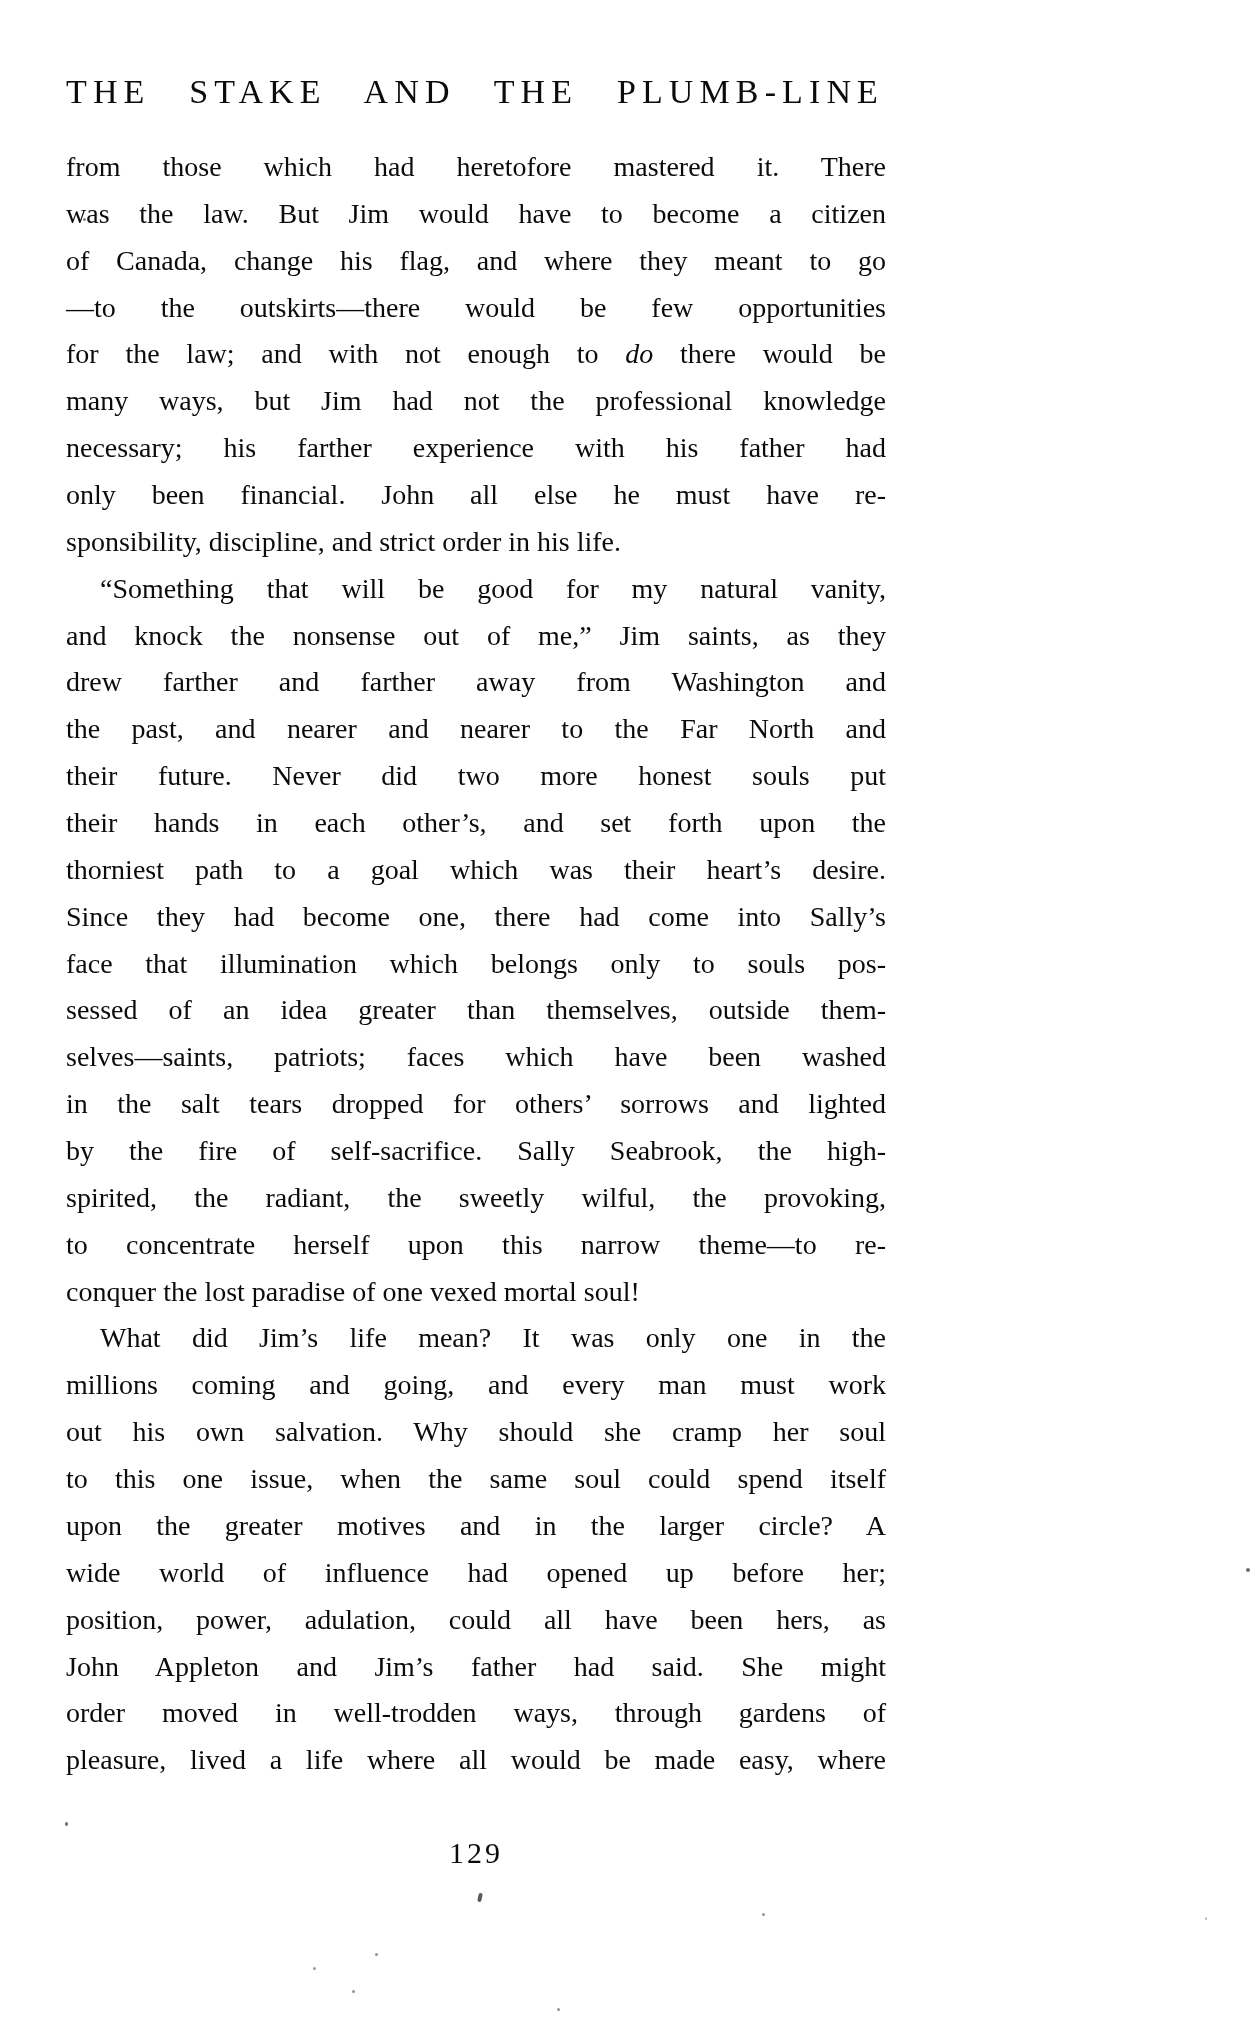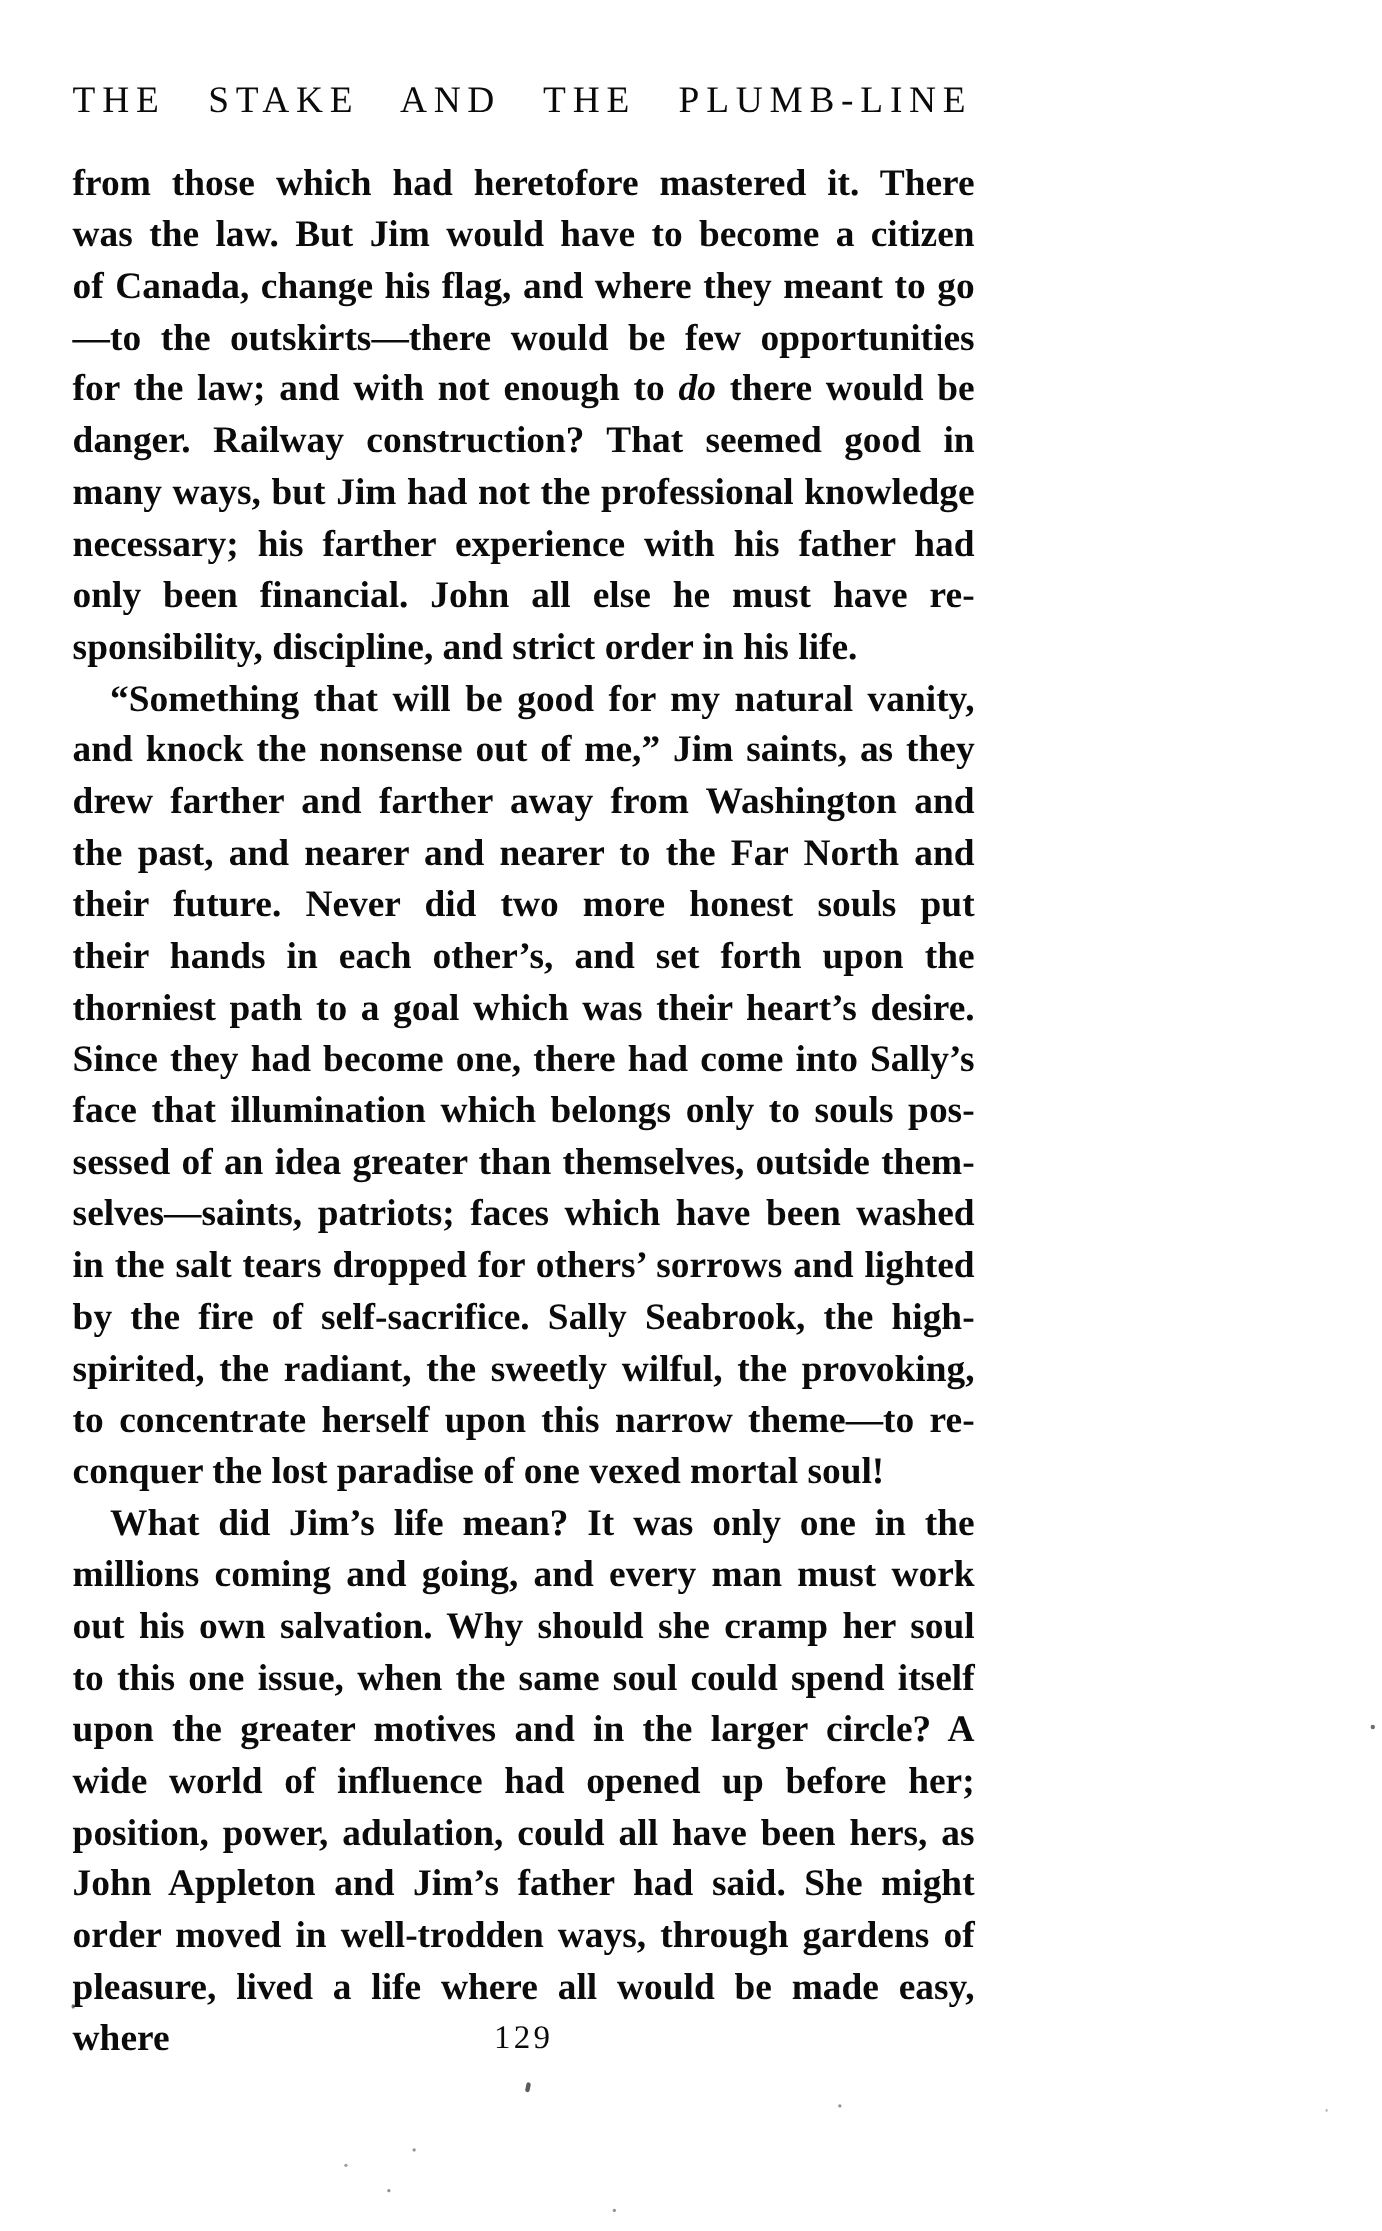--- a/index.html
+++ b/index.html
@@ -33,23 +33,22 @@
     text-align: justify;
     text-align-last: justify;
     white-space: normal;
     font-weight: 400;
   }
   .text-block {
     position: absolute;
     left: 66px;
     top: 144px;
     width: 820px;
-    font-size: 34px;
+    font-size: 28px;
     line-height: 46.86px;
-    font-weight: bold;
   }
   .line {
     height: 46.86px;
     text-align: justify;
     text-align-last: justify;
     overflow: visible;
     white-space: normal;
   }
   .line.parlast {
     text-align-last: left;
@@ -92,21 +91,20 @@
 <div class="scan-page">
 
   <div class="running-head">THE STAKE AND THE PLUMB-LINE</div>
 
   <div class="text-block" id="text-block">
       <div class="line"><span>from those which had heretofore mastered it. There</span></div>
       <div class="line"><span>was the law. But Jim would have to become a citizen</span></div>
       <div class="line"><span>of Canada, change his flag, and where they meant to go</span></div>
       <div class="line"><span>—to the outskirts—there would be few opportunities</span></div>
       <div class="line"><span>for the law; and with not enough to </span><span class="it">do</span><span> there would be</span></div>
-      <div class="line"><span>danger. Railway construction? That seemed good in</span></div>
       <div class="line"><span>many ways, but Jim had not the professional knowledge</span></div>
       <div class="line"><span>necessary; his farther experience with his father had</span></div>
       <div class="line"><span>only been financial. John all else he must have re-</span></div>
       <div class="line parlast"><span>sponsibility, discipline, and strict order in his life.</span></div>
       <div class="line indent"><span>“Something that will be good for my natural vanity,</span></div>
       <div class="line"><span>and knock the nonsense out of me,” Jim saints, as they</span></div>
       <div class="line"><span>drew farther and farther away from Washington and</span></div>
       <div class="line"><span>the past, and nearer and nearer to the Far North and</span></div>
       <div class="line"><span>their future. Never did two more honest souls put</span></div>
       <div class="line"><span>their hands in each other’s, and set forth upon the</span></div>

